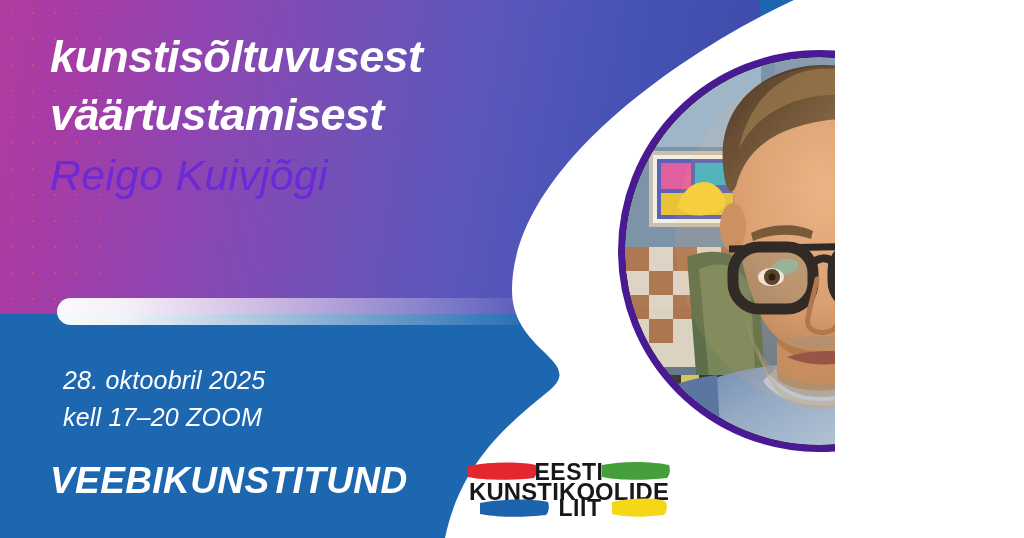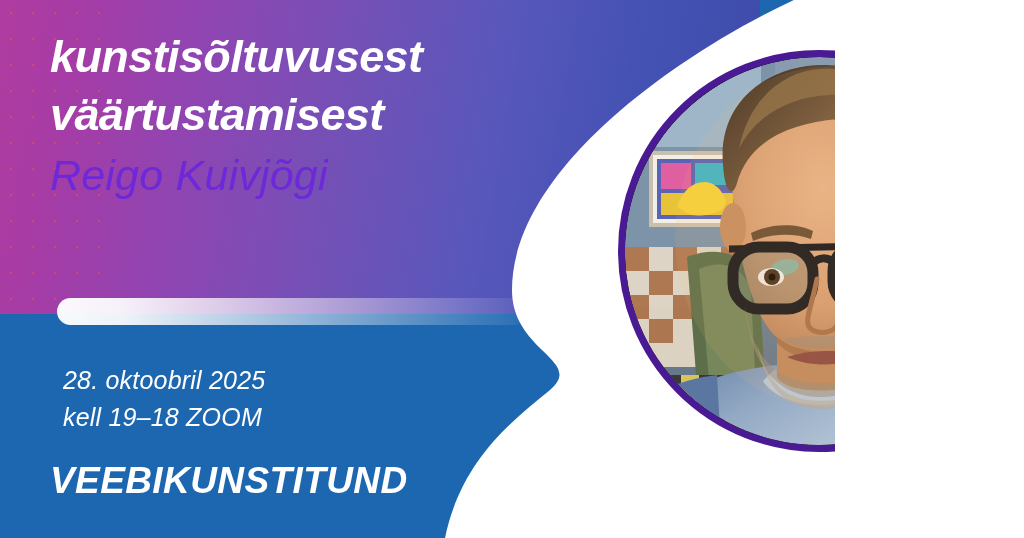--- a/index.html
+++ b/index.html
@@ -209,21 +209,21 @@
   <div class="title-block">
     <div class="title-line">kunstisõltuvusest</div>
     <div class="title-line">väärtustamisest</div>
     <div class="speaker-name">Reigo Kuivjõgi</div>
   </div>
 
   <div class="pill"></div>
 
   <div class="info-block">
     <div class="info-line">28. oktoobril 2025</div>
-    <div class="info-line">kell 19–18 ZOOM</div>
+    <div class="info-line">kell 17–20 ZOOM</div>
   </div>
 
   <div class="headline">VEEBIKUNSTITUND</div>
 
   <div class="portrait-wrap">
     <div class="portrait">
       <svg width="390" height="390" viewBox="0 0 390 390" xmlns="http://www.w3.org/2000/svg">
         <defs>
           <clipPath id="circClip">
               <circle cx="195" cy="195" r="195"></circle>
@@ -351,14 +351,28 @@
           <path d="M160 282 C178 278, 216 278, 234 282 C228 294, 166 294, 160 282 Z" fill="#9b8d7c" opacity="0.5"></path>
 
           <ellipse cx="200" cy="180" rx="150" ry="170" fill="#ffb870" opacity="0.10"></ellipse>
 
           <rect x="0" y="0" width="390" height="390" fill="none"></rect>
         </g>
       </svg>
     </div>
   </div>
 
+  <div class="logo">
+    <svg width="206" height="62" viewBox="0 0 206 62" xmlns="http://www.w3.org/2000/svg">
+
+      <path d="M2 11 C26 6, 58 7, 70 10 C72 16, 70 21, 68 23 C44 26, 16 25, 2 22 Z" fill="#e2282e"></path>
+      <path d="M136 10 C160 5, 190 7, 203 10 C205 16, 203 21, 201 23 C176 26, 150 25, 136 22 Z" fill="#45a03c"></path>
+      <text x="103" y="25" font-family="'Liberation Sans', sans-serif" font-size="23" font-weight="bold" fill="#17171c" text-anchor="middle" letter-spacing="0.5">EESTI</text>
+
+      <text x="103" y="45" font-family="'Liberation Sans', sans-serif" font-size="23" font-weight="bold" fill="#17171c" text-anchor="middle" letter-spacing="0.2" textLength="200" lengthAdjust="spacingAndGlyphs">KUNSTIKOOLIDE</text>
+
+      <path d="M14 48 C38 43, 70 44, 82 47 C84 53, 82 58, 80 60 C56 63, 28 62, 14 59 Z" fill="#1b63ad"></path>
+      <path d="M146 47 C170 42, 196 43, 200 47 C202 53, 200 58, 198 60 C172 63, 160 62, 146 59 Z" fill="#f5d718"></path>
+      <text x="114" y="61" font-family="'Liberation Sans', sans-serif" font-size="23" font-weight="bold" fill="#17171c" text-anchor="middle" letter-spacing="0.5">LIIT</text>
+    </svg>
+  </div>
 
 </div>
 
 </body></html>

